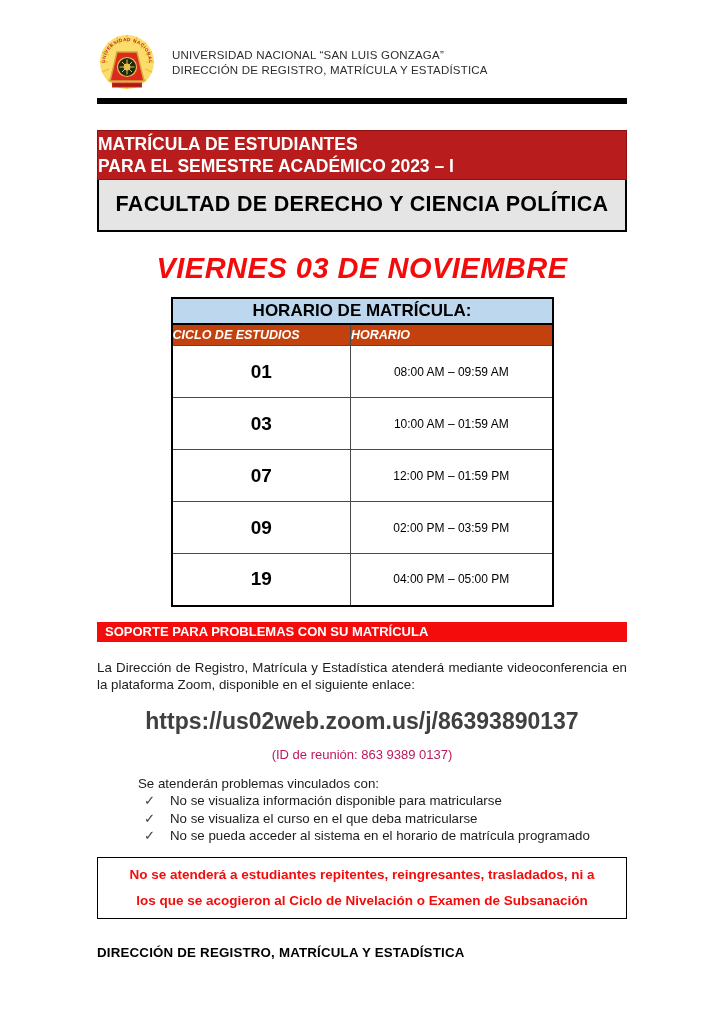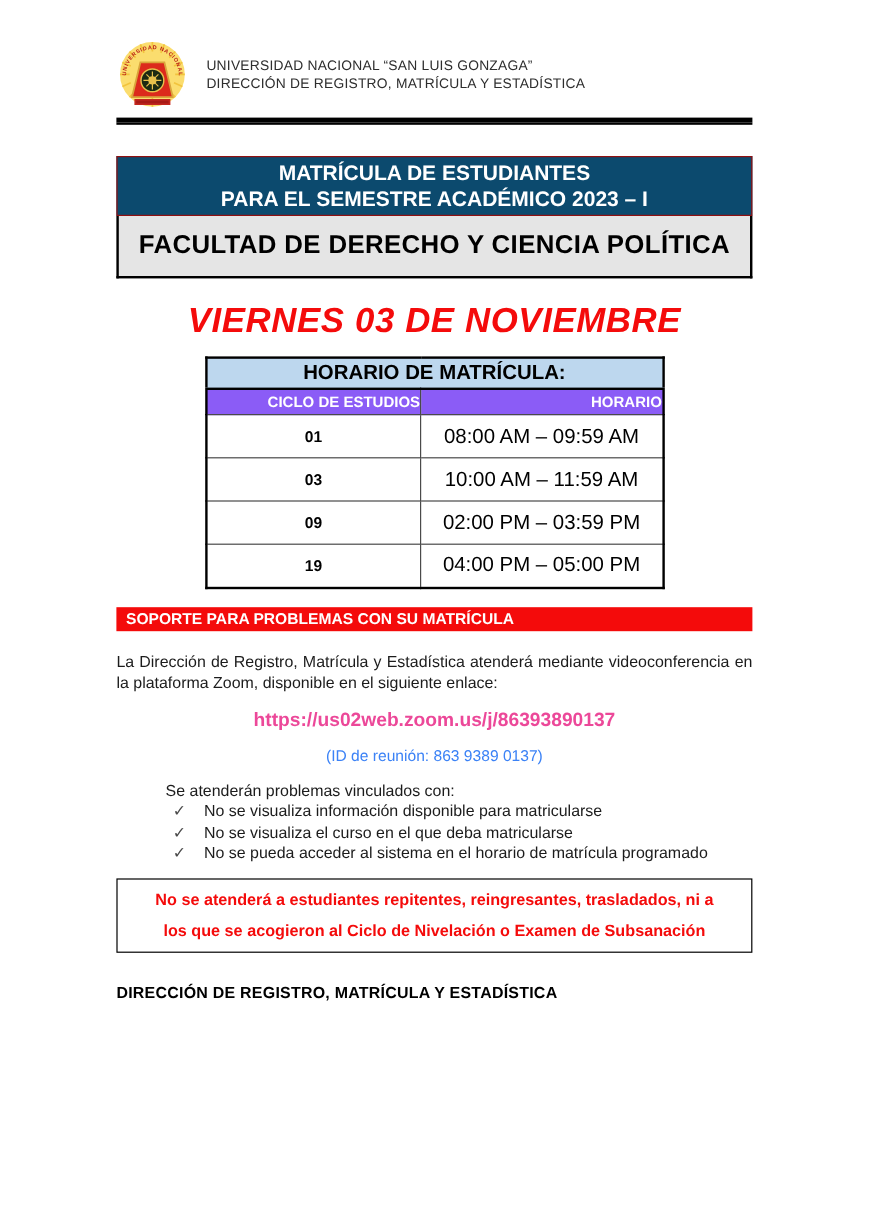--- a/index.html
+++ b/index.html
@@ -12,66 +12,66 @@
 
   
   .hdr { display:flex; align-items:center; gap:15px; height:60px; }
   .hdr-logo { width:60px; height:60px; flex:0 0 auto; }
   .hdr-text { font-size:11.5px; line-height:15px; color:#2e2e2e; letter-spacing:.2px; }
   .rule-double { margin-top:5px; height:3px; border-top:4px solid #000; border-bottom:2px solid #000; }
 
   
   .banner { margin-top:26px; }
   .banner-red {
-    background:#0c4a6e; border:1px solid #8f1010; color:#fff;
-    text-align:center; font-weight:bold; font-size:17.5px; line-height:22px; padding:2px 0;
+    background:#b91c1c; border:1px solid #8f1010; color:#fff;
+    font-weight:bold; font-size:17.5px; line-height:22px; padding:2px 0;
   }
   .banner-fac {
     background:#e5e5e5; border:2px solid #000; border-top:none; text-align:center;
     font-weight:bold; font-size:21.5px; color:#000; padding:12px 0 13px 0; letter-spacing:.3px;
   }
 
   .date-title {
     margin-top:20px; text-align:center; color:#f40b0b;
     font-weight:bold; font-size:29px; letter-spacing:.5px;font-style:italic;
   }
 
   
   table.sched { width:383px; margin:12px auto 0 auto; border-collapse:collapse; }
   table.sched td, table.sched th { border:1px solid #4a4a4a; }
   table.sched { border:2px solid #000; }
   .sched-title {
     background:#bdd7ee; text-align:center; font-weight:bold; font-size:17px;
     padding:2px 0; border-bottom:2px solid #000 !important;
   }
   .sched-head th {
-    background:#8b5cf6; color:#fff; font-size:12.5px; font-weight:bold;
-    padding:3px 0; text-align:right;
-  }
-  .sched td.c1 { width:47%; text-align:center; font-weight:bold; font-size:13px; height:36px; }
-  .sched td.c2 { width:53%; text-align:center; font-size:17px; height:36px; }
+    background:#c2410c; color:#fff; font-size:12.5px; font-weight:bold;
+    padding:3px 0; text-align:left;font-style:italic;
+  }
+  .sched td.c1 { width:47%; text-align:center; font-weight:bold; font-size:19px; height:36px; }
+  .sched td.c2 { width:53%; text-align:center; font-size:12px; height:52px; }
 
   
   .sige { margin-top:15px; border:2px solid #1a1a1a; }
   .sige-head {
     background:#bdd7ee; text-align:center; font-weight:bold; font-size:15.5px;
     padding:3px 0; border-bottom:2px solid #1a1a1a;
   }
   .sige-link { text-align:center; padding:8px 0 9px 0; }
   .sige-link a { color:#1b6ec0; font-weight:bold; font-size:21px; text-decoration:none; }
 
   
   .soporte-bar {
     margin-top:15px; background:#f40b0b; color:#fff; font-weight:bold;
     font-size:13px; line-height:20px; height:20px; padding-left:8px;
   }
   .para { margin-top:17px; font-size:13.3px; line-height:17px; text-align:justify; color:#1c1c1c; }
   .zoom-link { margin-top:15px; text-align:center; }
-  .zoom-link a { color:#ec4899; font-weight:bold; font-size:16px; text-decoration:none; }
-  .meet-id { margin-top:12px; text-align:center; font-size:13px; color:#3b82f6; }
+  .zoom-link a { color:#404040; font-weight:bold; font-size:23px; text-decoration:none; }
+  .meet-id { margin-top:12px; text-align:center; font-size:13px; color:#be185d; }
 
   .problems { margin-top:13px; font-size:13.3px; line-height:17.5px; color:#1c1c1c;margin-left:41px; }
   .check-row { display:flex; }
   .check-glyph { width:16px; margin-left:6px; margin-right:10px; color:#4a4a4a; flex:0 0 auto; }
 
   .warn-box {
     margin-top:12px; border:1px solid #000; text-align:center;
     color:#f40b0b; font-weight:bold; font-size:13.5px; line-height:26px; padding:4px 24px;
   }
   .footer-line { margin-top:26px; font-weight:bold; font-size:13.3px; letter-spacing:.2px; }
@@ -145,21 +145,25 @@
       <tr class="sched-head">
         <th>CICLO DE ESTUDIOS</th>
         <th>HORARIO</th>
       </tr>
       <tr>
         <td class="c1">01</td>
         <td class="c2">08:00 AM – 09:59 AM</td>
       </tr>
       <tr>
         <td class="c1">03</td>
-        <td class="c2">10:00 AM – 11:59 AM</td>
+        <td class="c2">10:00 AM – 01:59 AM</td>
+      </tr>
+      <tr>
+        <td class="c1">07</td>
+        <td class="c2">12:00 PM – 01:59 PM</td>
       </tr>
       <tr>
         <td class="c1">09</td>
         <td class="c2">02:00 PM – 03:59 PM</td>
       </tr>
       <tr>
         <td class="c1">19</td>
         <td class="c2">04:00 PM – 05:00 PM</td>
       </tr>
     </tbody>

